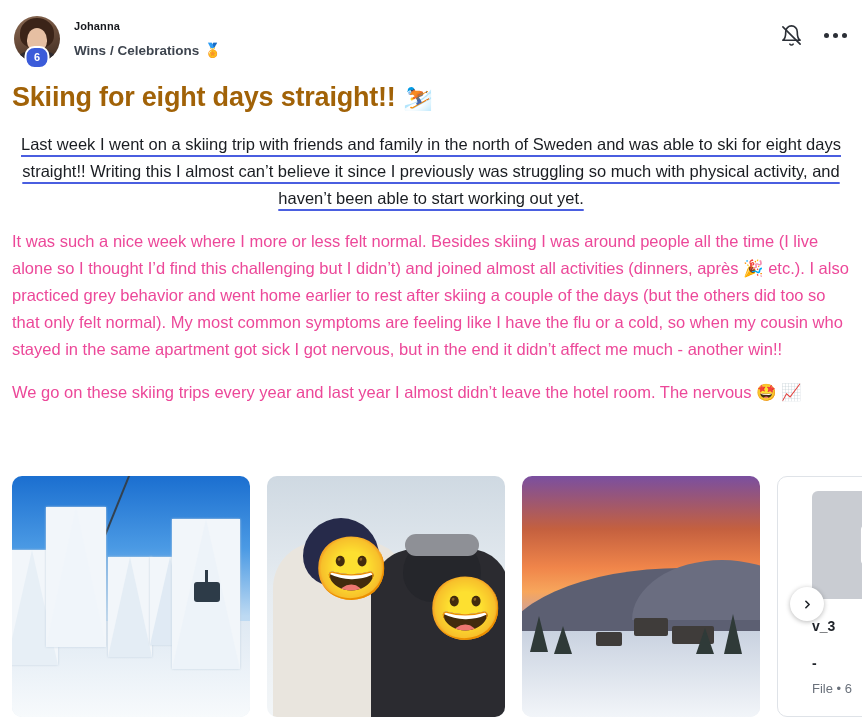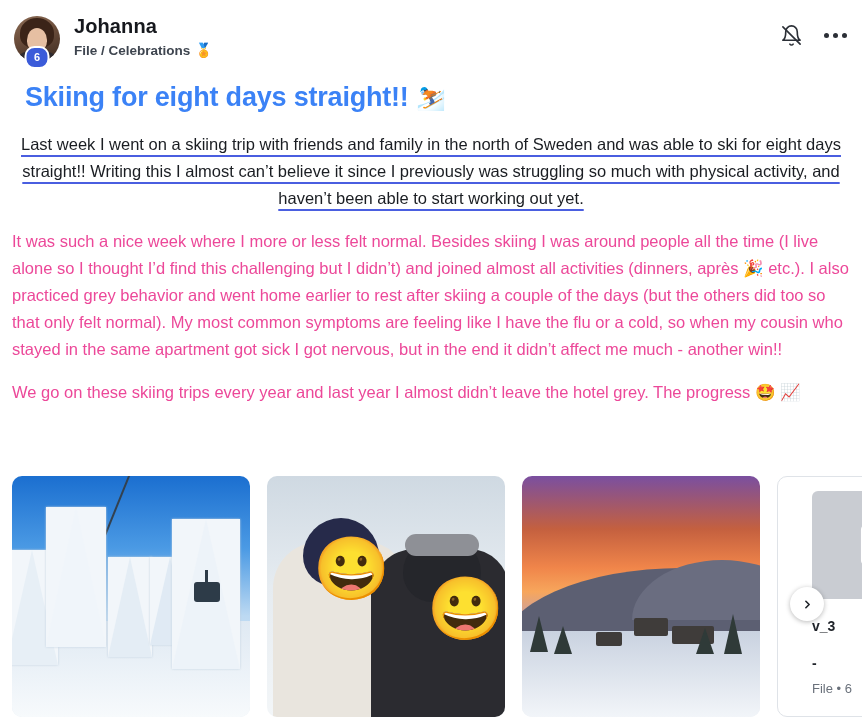--- a/index.html
+++ b/index.html
@@ -93,21 +93,21 @@
     box-sizing: content-box;
     padding: 0 1px;
   }
   .header-text {
     margin-left: 14px;
     padding-top: 2px;
     flex: 1 1 auto;
     min-width: 0;
   }
   .author {
-    font-size: 20px;
+    font-size: 11px;
     font-weight: 700;
     color: #16181d;
     line-height: 20px;
     letter-spacing: .1px;
   }
   .category {
     margin-top: 6px;
     font-size: 13.5px;
     font-weight: 700;
     color: #3e454f;
@@ -141,25 +141,25 @@
   .dots span {
     width: 5px;
     height: 5px;
     border-radius: 50%;
     background: #2b2f36;
     display: block;
   }
 
   
   .title {
-    margin: 14px 12px 0 25px;
+    margin: 14px 12px 0 12px;
     font-size: 27px;
     line-height: 34px;
     font-weight: 700;
-    color: #3b82f6;
+    color: #a16207;
     letter-spacing: -.2px;
   }
   .title .ski { font-size: 24px; }
 
   .para {
     margin: 16px 12px 0 12px;
     font-size: 16.5px;
     line-height: 27px;
     color: #ec4899;
   }
@@ -395,21 +395,21 @@
         <div class="hair"></div>
         <div class="face"></div>
         <div class="shoulders"></div>
       </div>
       <div class="avatar-badge">6</div>
     </div>
 
     <div class="header-text">
       <div class="author">Johanna</div>
       <div class="category">
-        <span>File / Celebrations</span>
+        <span>Wins / Celebrations</span>
         <span class="medal">🏅</span>
       </div>
     </div>
 
     <div class="header-actions">
       <div class="icon-btn">
         <svg viewBox="0 0 24 24" width="23" height="23" fill="none" stroke="currentColor" stroke-width="1.7" stroke-linecap="round" stroke-linejoin="round">
           <path d="M18 8A6 6 0 0 0 6 8c0 7-3 9-3 9h18s-3-2-3-9"></path>
           <path d="M13.7 21a2 2 0 0 1-3.4 0"></path>
           <line x1="3" y1="3" x2="21" y2="21"></line>
@@ -425,21 +425,21 @@
     </div>
   </div>
 
   <h1 class="title">
     <span>Skiing for eight days straight!!</span>
     <span class="ski">⛷️</span>
   </h1>
 
   <p class="para highlight">Last week I went on a skiing trip with friends and family in the north of Sweden and was able to ski for eight days straight!! Writing this I almost can’t believe it since I previously was struggling so much with physical activity, and haven’t been able to start working out yet.</p>
   <p class="para">It was such a nice week where I more or less felt normal. Besides skiing I was around people all the time (I live alone so I thought I’d find this challenging but I didn’t) and joined almost all activities (dinners, après 🎉 etc.). I also practiced grey behavior and went home earlier to rest after skiing a couple of the days (but the others did too so that only felt normal). My most common symptoms are feeling like I have the flu or a cold, so when my cousin who stayed in the same apartment got sick I got nervous, but in the end it didn’t affect me much - another win!!</p>
-  <p class="para">We go on these skiing trips every year and last year I almost didn’t leave the hotel grey. The progress 🤩 📈</p>
+  <p class="para">We go on these skiing trips every year and last year I almost didn’t leave the hotel room. The nervous 🤩 📈</p>
 
   <div class="media-row">
 
     <div class="media photo1">
       <div class="cable"></div>
       <div class="snowground"></div>
       <div class="tree t1"></div>
       <div class="tree t2"></div>
       <div class="tree t3"></div>
       <div class="tree t5"></div>

